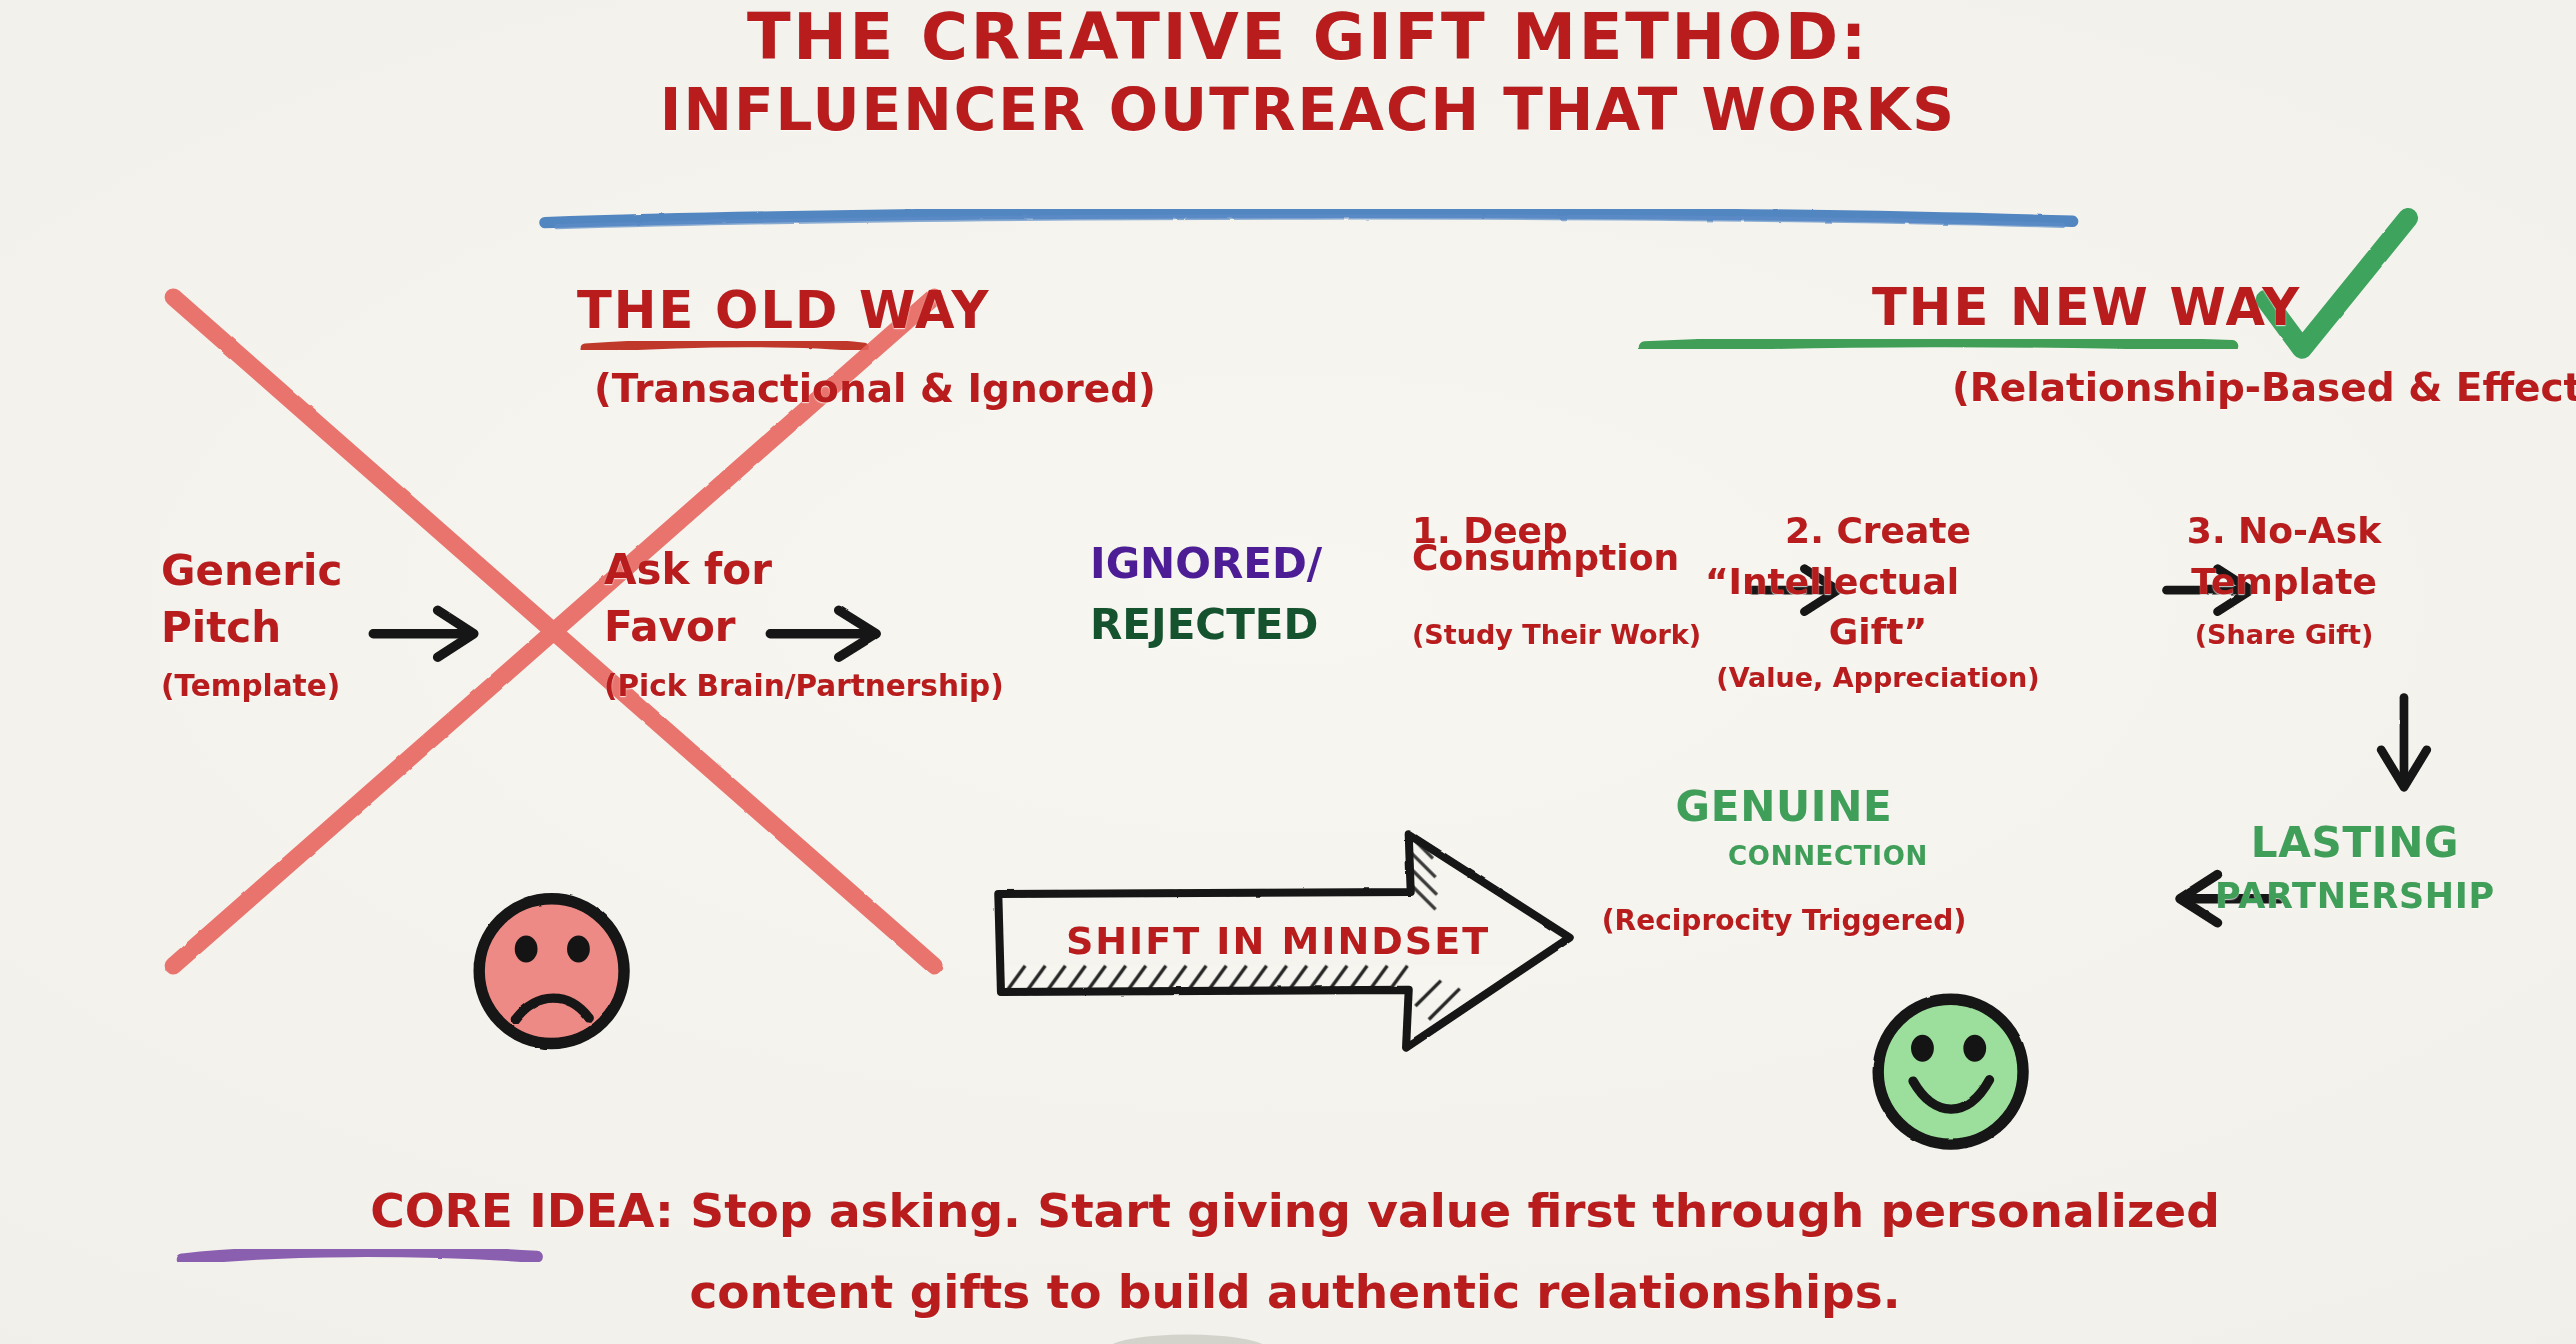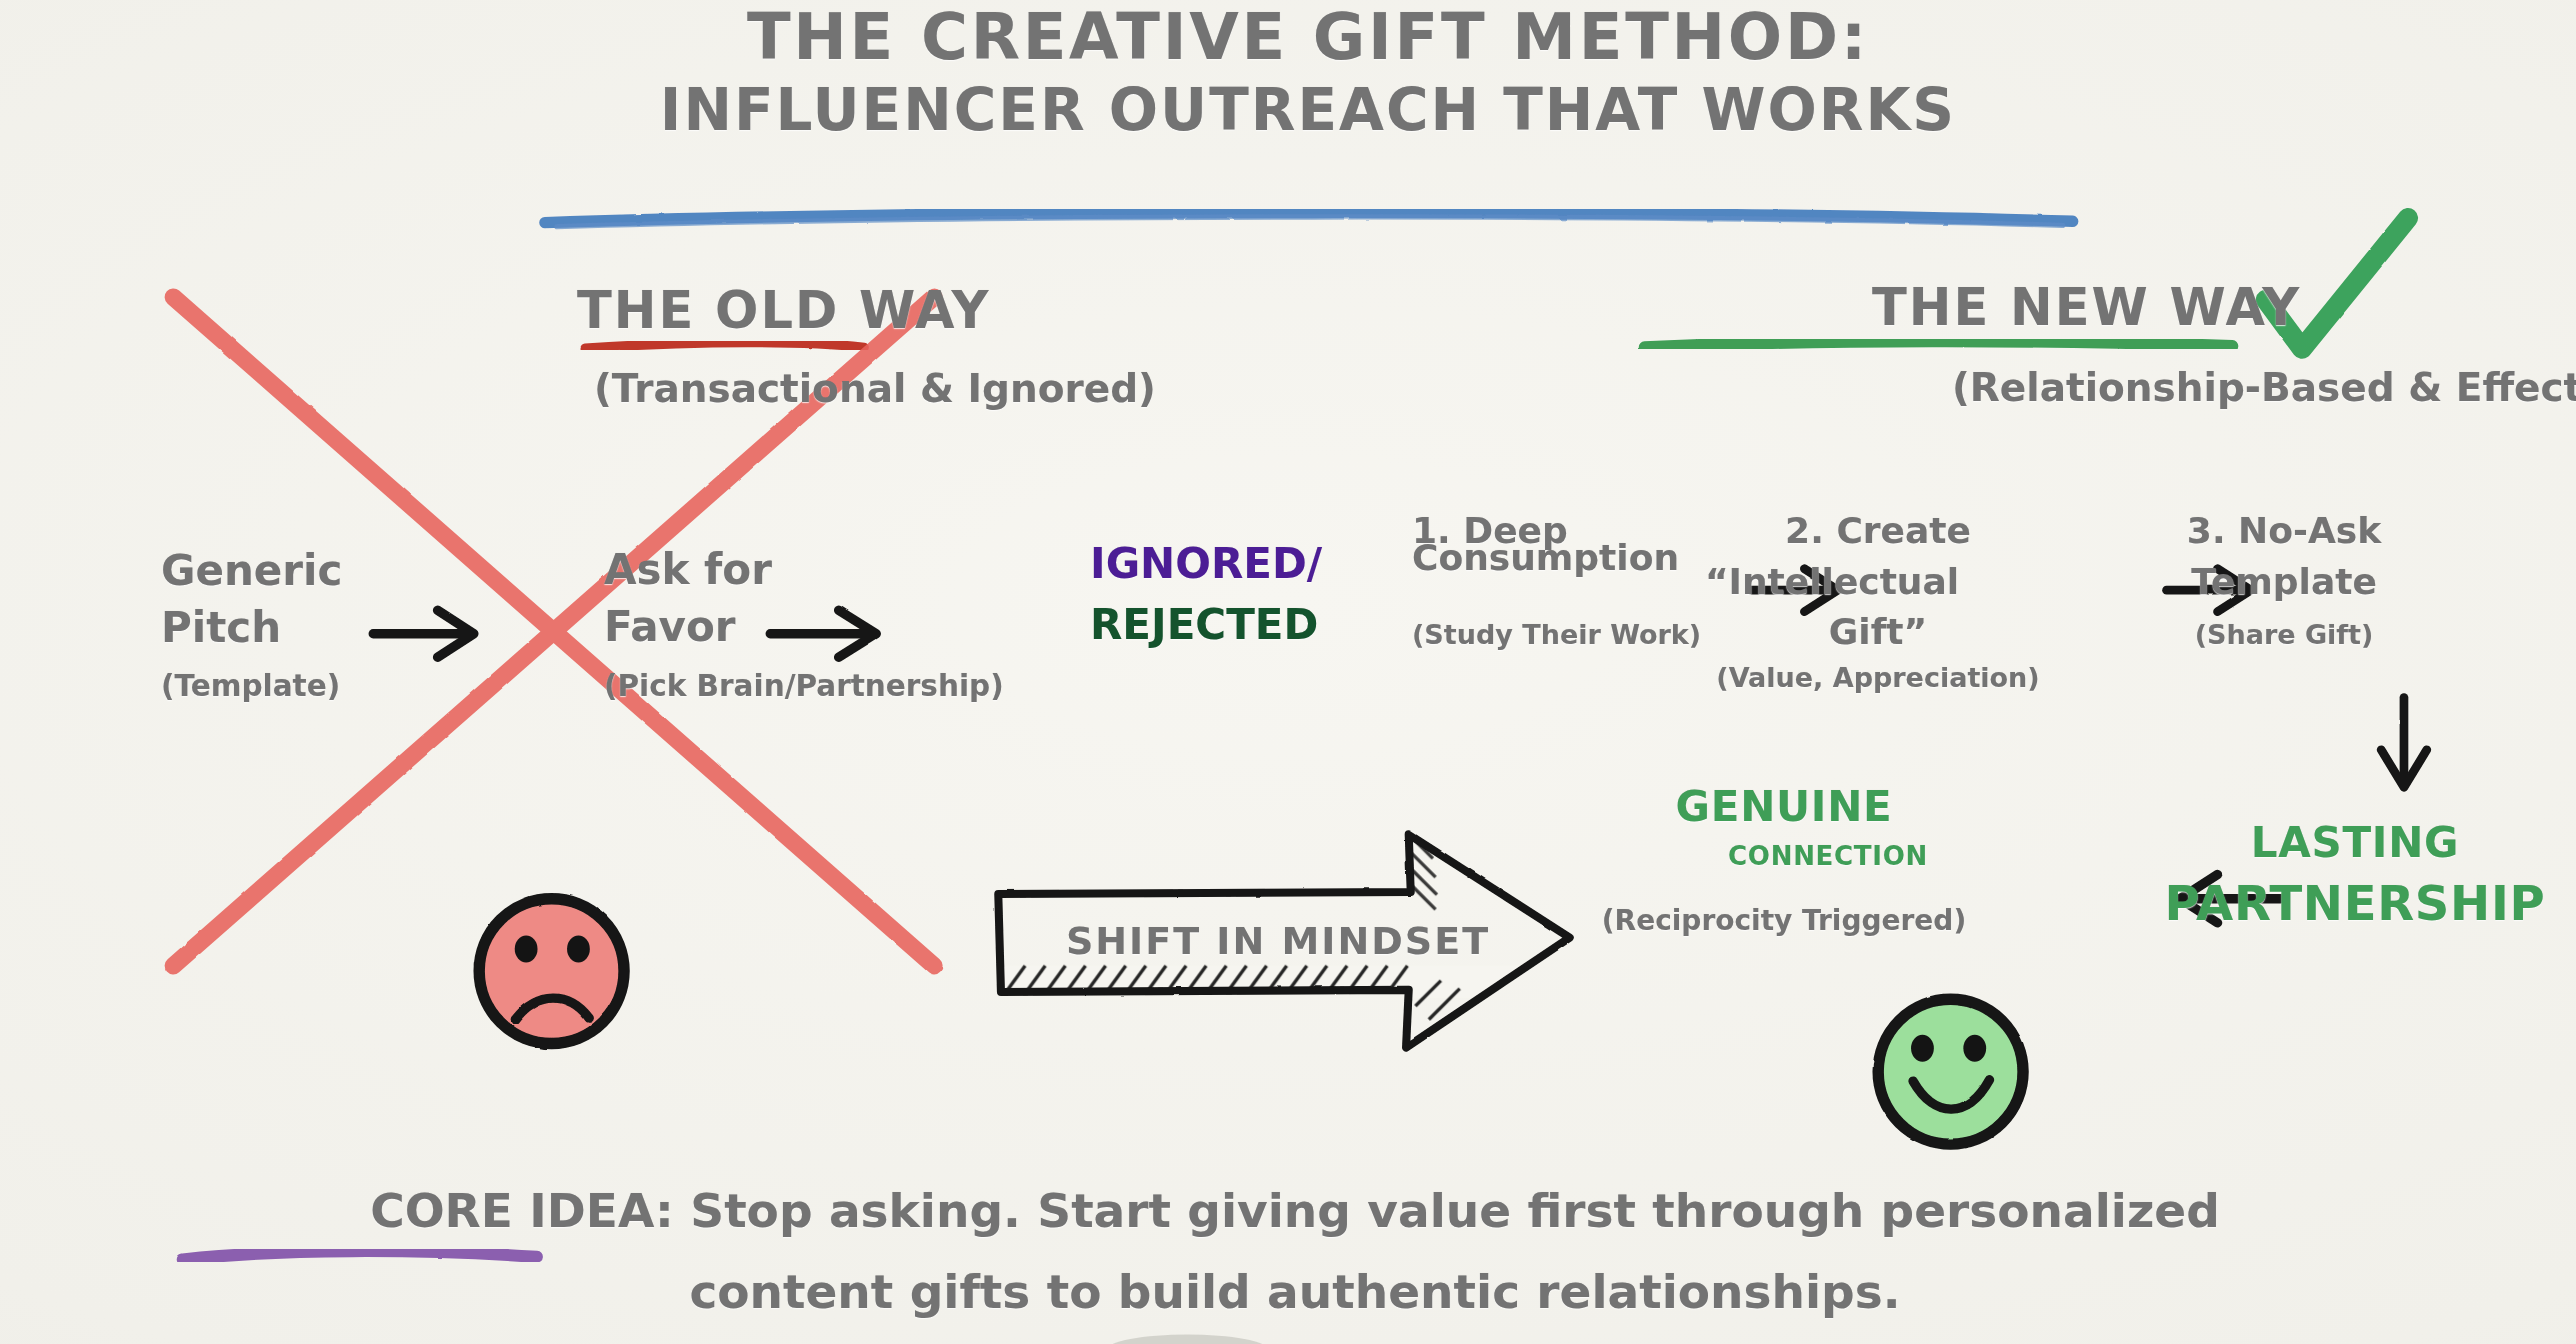--- a/index.html
+++ b/index.html
@@ -14,21 +14,21 @@
   
   #board{
     position:absolute;inset:0;
     background:
       radial-gradient(ellipse 140% 120% at 50% 45%, #f7f6f1 0%, #f1f0ea 55%, #e9e8e1 100%);
   }
   .layer{position:absolute;inset:0;}
   svg.layer{width:2576px;height:1344px;}
 
   
-  .t{position:absolute;color:#737373;white-space:pre;line-height:1.02;
+  .t{position:absolute;color:#b91c1c;white-space:pre;line-height:1.02;
      font-family:"DejaVu Sans", sans-serif;
      text-shadow:0 1.3px 1.3px rgba(255,255,255,0.85), 0 0 0.7px rgba(0,0,0,0.25);}
   .ctr{transform:translateX(-50%);text-align:center;}
   .marker{font-weight:700;}
 
   
   #title1{left:1308px;top:5.4px;font-size:64px;font-weight:700;letter-spacing:2.7px;}
   #title2{left:1308px;top:81px;font-size:58px;font-weight:700;letter-spacing:2px;}
 
   
@@ -60,21 +60,21 @@
   #s3l1{left:2284px;top:513px;}
   #s3l2{left:2284px;top:564px;}
   #s3s{left:2284px;top:621px;}
 
   
   .green{color:#3f9e57;}
   #gc1{left:1784px;top:786px;font-size:42px;font-weight:700;letter-spacing:0.7px;}
   #gc2{left:1828px;top:843px;font-size:26px;font-weight:700;letter-spacing:0.7px;}
   #gcs{left:1784px;top:907px;font-size:28px;font-weight:700;}
   #lp1{left:2355px;top:822px;font-size:42px;font-weight:700;letter-spacing:0.7px;}
-  #lp2{left:2355px;top:879px;font-size:48px;font-weight:700;letter-spacing:0.7px;}
+  #lp2{left:2355px;top:879px;font-size:35px;font-weight:700;letter-spacing:0.7px;}
 
   
   #shift{left:1278px;top:922px;font-size:38px;font-weight:700;letter-spacing:2px;}
 
   
   #core1{left:1295px;top:1187px;font-size:47px;font-weight:700;}
   #core2{left:1295px;top:1268px;font-size:47px;font-weight:700;}
 </style>
 </head>
 <body>

